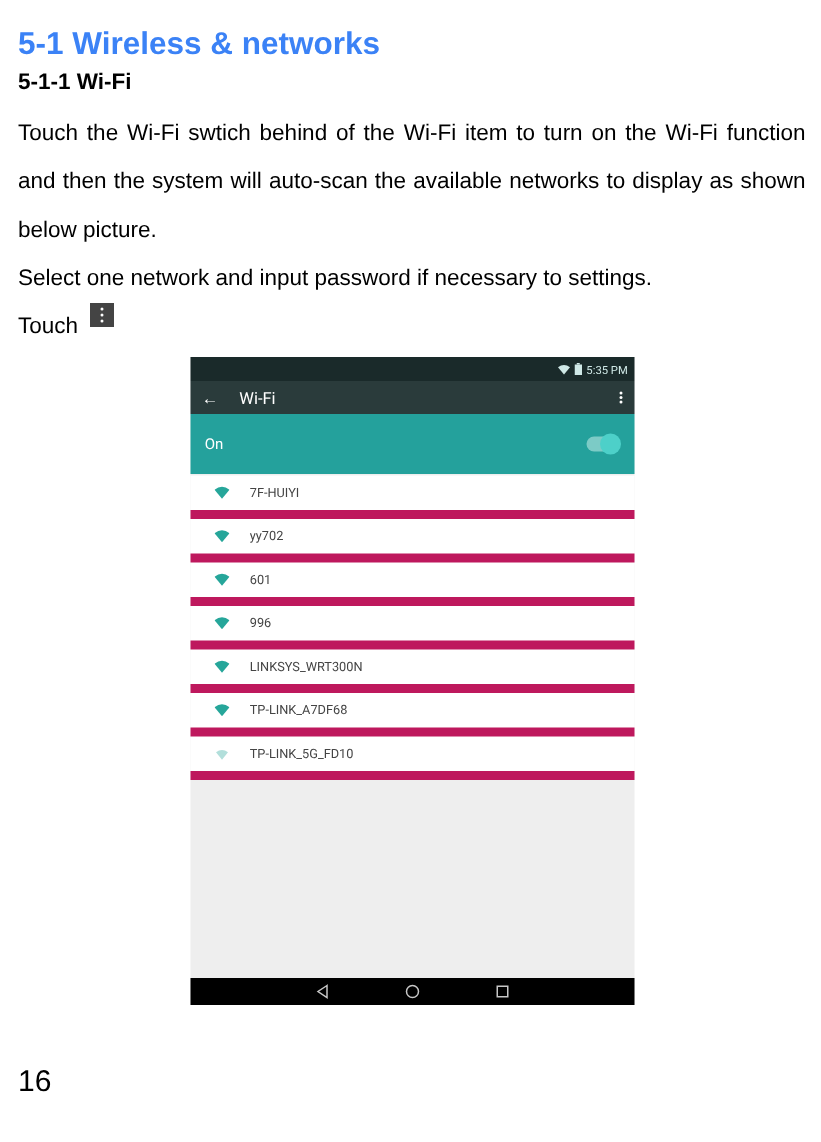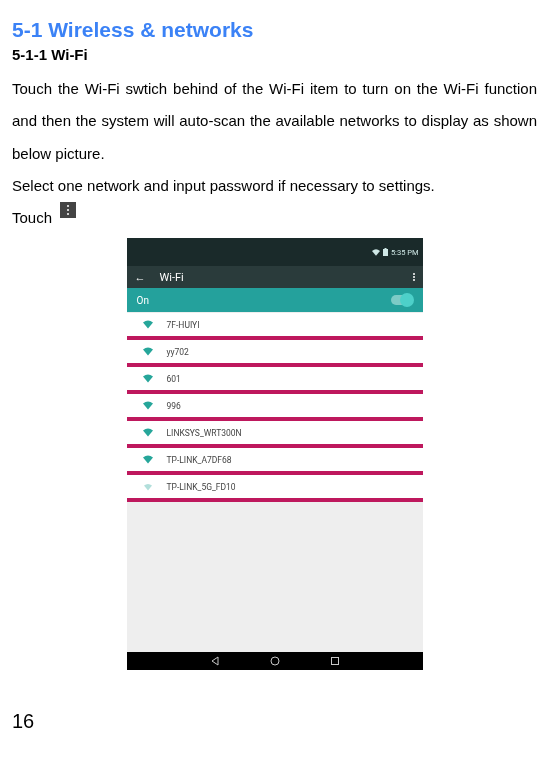--- a/index.html
+++ b/index.html
@@ -54,21 +54,21 @@
       width: 296px;
       height: 432px;
       margin: 4px auto 0 auto;
       background: #eeeeee;
       position: relative;
       font-family: Roboto, Arial, sans-serif;
       font-size: 9px;
       color: #555;
     }
     .status-bar {
-      height: 28px;
+      height: 16px;
       background: #1a2a2a;
       color: #cfe8e6;
       display: flex;
       justify-content: flex-end;
       align-items: center;
       padding: 0 4px;
       font-size: 7.5px;
       gap: 3px;
     }
     .app-bar {
@@ -76,21 +76,21 @@
       background: #2a3b3b;
       color: #fff;
       display: flex;
       align-items: center;
       padding: 0 8px;
       gap: 14px;
     }
     .app-bar .arrow { font-size: 11px; }
     .app-bar .title { font-size: 11px; flex: 1; }
     .on-row {
-      height: 24px;
+      height: 40px;
       background: #24a19c;
       color: #fff;
       display: flex;
       align-items: center;
       padding: 0 10px;
       font-size: 10px;
       justify-content: space-between;
     }
     .toggle {
       width: 22px;
@@ -114,21 +114,21 @@
       margin-top: 1px;
     }
     .wifi-row {
       height: 23px;
       display: flex;
       align-items: center;
       padding: 0 16px;
       gap: 14px;
       font-size: 8.5px;
       color: #444;
-      border-bottom: 4px solid #be185d;
+      border-bottom: 6px solid #be185d;
     }
     .wifi-ico {
       width: 10px;
       height: 10px;
       position: relative;
     }
     .wifi-ico svg { display: block; }
     .nav-bar {
       position: absolute;
       bottom: 0;

